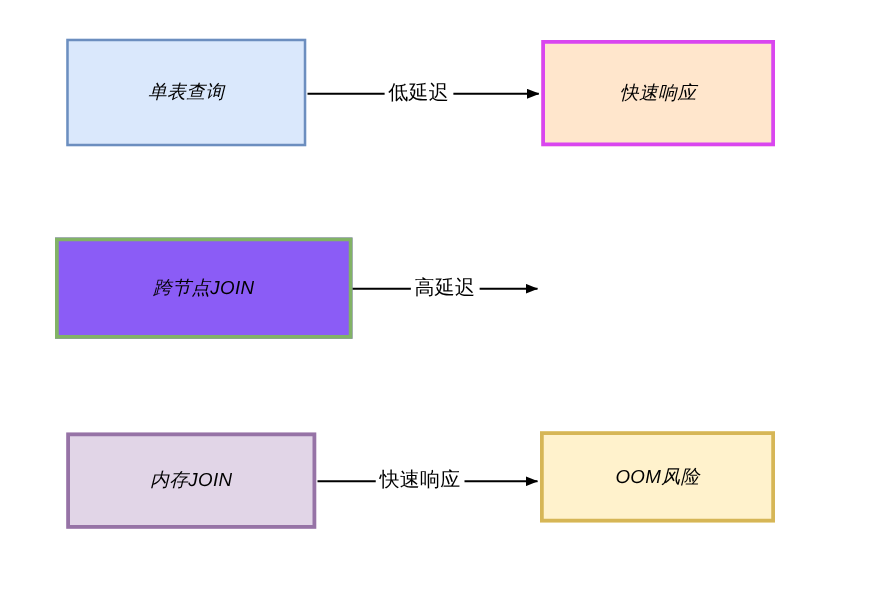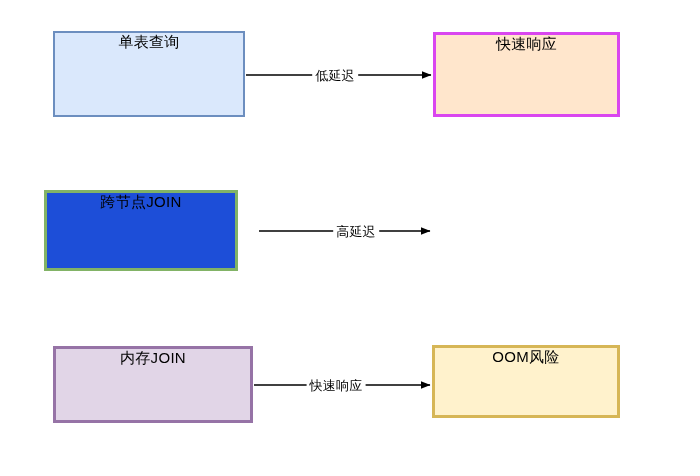--- a/index.html
+++ b/index.html
@@ -16,27 +16,28 @@
   #canvas {
     position: relative;
     width: 700px;
     height: 476px;
     background: #ffffff;
   }
   .node {
     position: absolute;
     box-sizing: border-box;
     display: flex;
-    align-items: flex-start;
+    align-items: center;
     justify-content: center;
     text-align: center;
     font-size: 15px;
     line-height: 1.2;
     color: #000000;
     letter-spacing: 0.3px;
+    font-style: italic;
   }
   .node-label {
     display: block;
     padding: 0 6px;
   }
 
   
   #node-single-table-query {
     left: 53px;  top: 31px;
     width: 192px; height: 86px;
@@ -46,22 +47,22 @@
   #node-fast-response {
     left: 433px; top: 32px;
     width: 187px; height: 85px;
     background: #ffe6cc;
     border: 3px solid #d946ef;
   }
 
   
   #node-cross-node-join {
     left: 44px;  top: 190px;
-    width: 194px; height: 81px;
-    background: #1d4ed8;
+    width: 238px; height: 81px;
+    background: #8b5cf6;
     border: 3px solid #82b366;
   }
   #node-performance-bottleneck {
     left: 432px; top: 189px;
     width: 185px; height: 83px;
     background: #f8cecc;
     border: 3px solid #b85450;
   }
 
   
@@ -82,21 +83,21 @@
   .edge {
     position: absolute;
     left: 0; top: 0;
     width: 700px;
     height: 476px;
     pointer-events: none;
   }
   .edge-label {
     position: absolute;
     background: #ffffff;
-    font-size: 13px;
+    font-size: 16px;
     color: #000000;
     line-height: 1;
     padding: 2px 3px;
     white-space: nowrap;
     transform: translate(-50%, -50%);
     letter-spacing: 0.2px;
   }
 </style>
 </head>
 <body>

